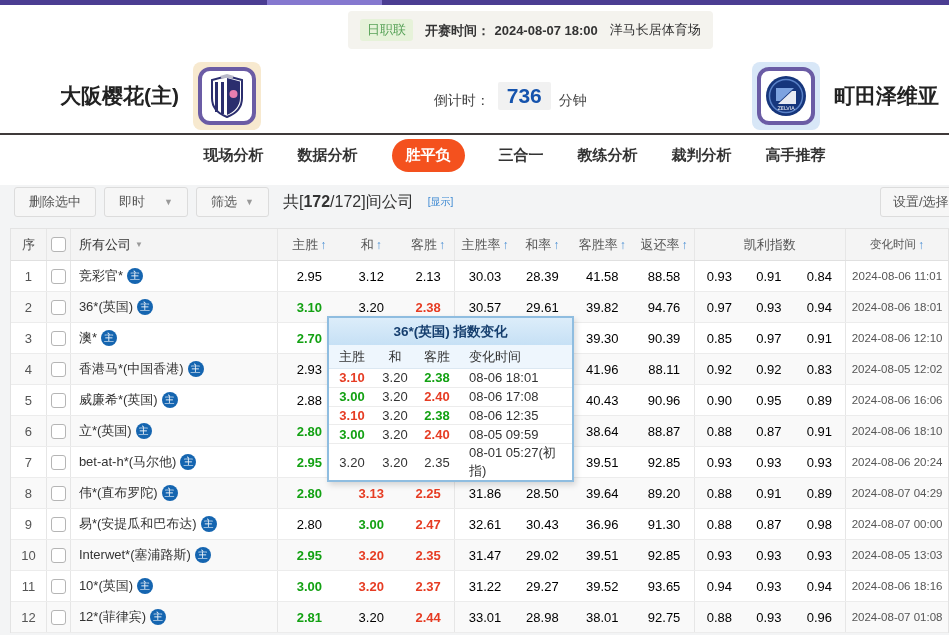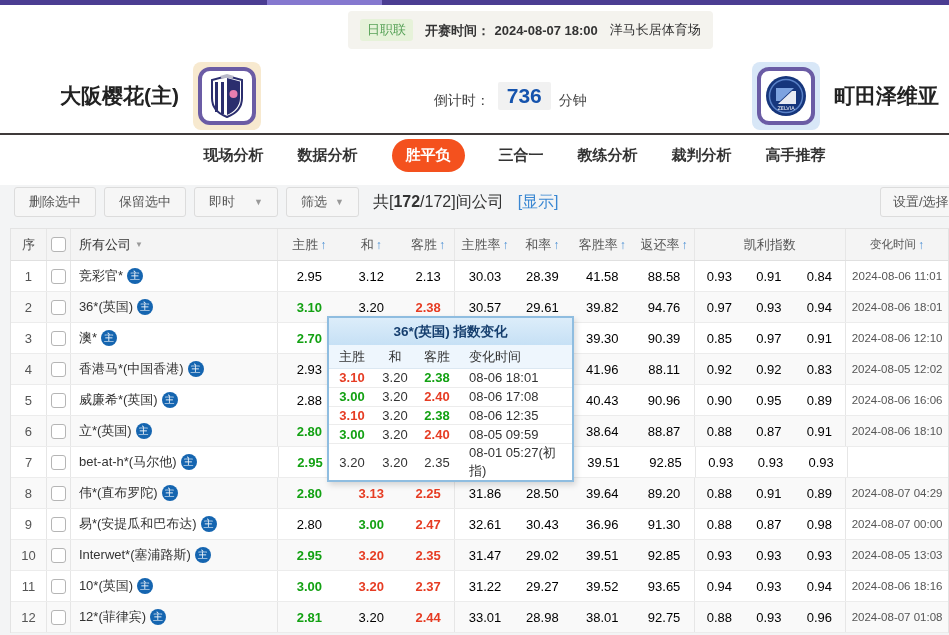--- a/index.html
+++ b/index.html
@@ -40,21 +40,21 @@
 
   
   .content { height:460px; background:#f3f4f5; }
   .toolbar { position:relative; height:34px; margin:10px 14px 0 14px; display:flex; align-items:center; gap:8px; }
   .tb-btn { background:#f6f6f6; border:1px solid #dcdcdc; border-radius:3px; color:#555; font-size:13px;
     height:30px; padding:0 14px; display:inline-flex; align-items:center; gap:8px; cursor:pointer; white-space:nowrap; }
   .tb-btn .caret { font-size:9px; color:#999; }
   .tb-btn.wide { width:84px; justify-content:space-between; }
   .count-text { font-size:16px; color:#333; margin-left:6px; white-space:nowrap; }
   .count-text b { font-weight:bold; }
-  .show-link { color:#3a87d2; font-size:16px; margin-left:6px; cursor:pointer; }
+  .show-link { color:#3a87d2; font-size:10px; margin-left:6px; cursor:pointer; }
   .settings-btn { position:absolute; left:866px; top:2px; background:#f6f6f6; border:1px solid #dcdcdc;
     border-radius:3px; color:#555; font-size:13px; height:30px; padding:0 12px; display:inline-flex;
     align-items:center; white-space:nowrap; cursor:pointer; }
 
   
   .board { margin:9px 0 0 10px; width:939px; background:#fff; border:1px solid #e3e3e3; border-bottom:none; font-size:13px; }
   .t-head { display:flex; height:32px; background:#f4f4f4; color:#555; border-bottom:1px solid #e0e0e0; align-items:stretch; }
   .t-row { display:flex; height:31px; border-bottom:1px solid #ececec; align-items:stretch; background:#fff; }
   .t-row:nth-of-type(even) { background:#f9f9f9; }
   .cell { display:flex; align-items:center; justify-content:center; white-space:nowrap; overflow:hidden; }
@@ -160,23 +160,20 @@
 
       <span class="tab">高手推荐</span>
     </div>
 
   <div class="content">
 
     <div class="toolbar">
       <span class="tb-btn">
         <span>删除选中</span>
       </span>
-      <span class="tb-btn">
-        <span>保留选中</span>
-      </span>
       <span class="tb-btn wide">
         <span>即时</span>
         <span class="caret">▼</span>
       </span>
       <span class="tb-btn">
         <span>筛选</span>
         <span class="caret">▼</span>
       </span>
       <span class="count-text"><span>共[</span><b>172</b><span>/172]间公司</span></span>
       <span class="show-link">[显示]</span>
@@ -388,20 +385,21 @@
             <span class="cell c-o3"></span>
             <span class="cell c-r1"></span>
             <span class="cell c-r2"></span>
             <span class="cell c-r3">39.51</span>
             <span class="cell c-r4">92.85</span>
             <span class="cell c-kel">
               <span class="k1">0.93</span>
               <span class="k2">0.93</span>
               <span class="k3">0.93</span>
             </span>
+            <span class="cell c-time">2024-08-06 20:24</span>
           </div>
 
           <div class="t-row">
             <span class="cell c-seq">8</span>
             <span class="cell c-chk">
               <span class="cb"></span>
             </span>
             <span class="cell c-com">
               <span>伟*(直布罗陀)</span>
               <span class="hbadge">主</span>

